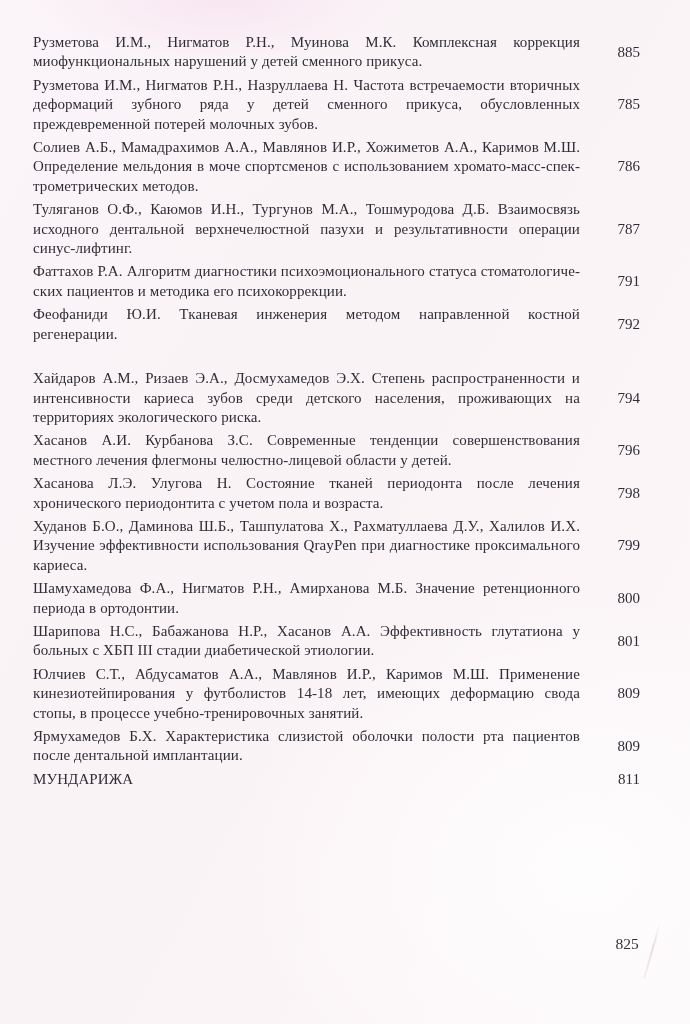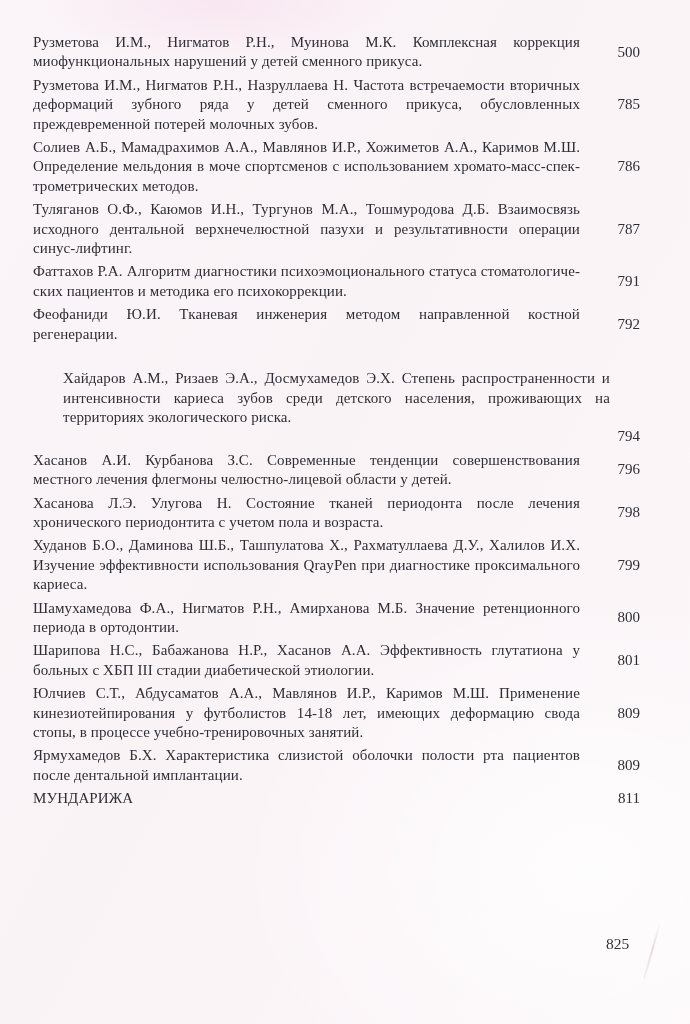--- a/index.html
+++ b/index.html
@@ -44,28 +44,27 @@
   .entry-page {
     margin-left: auto;
     min-width: 42px;
     text-align: right;
     font-size: 15px;
     line-height: 19.4px;
     white-space: nowrap;
   }
   .gap-before {
     margin-top: 25px;
-    flex-direction: column;
   }
   .footer-page {
     position: absolute;
     top: 934px;
     left: 606px;
     width: 42px;
-    text-align: left;
+    text-align: center;
     font-size: 15.5px;
     line-height: 20px;
     color: #33333c;
   }
   .crease {
     position: absolute;
     left: 651px;
     top: 922px;
     width: 2px;
     height: 58px;
@@ -75,21 +74,21 @@
   }
 </style>
 </head>
 <body>
 
 <div class="page">
   <div class="toc">
 
     <div class="entry">
       <p class="entry-text">Рузметова И.М., Нигматов Р.Н., Муинова М.К. Комплексная коррекция миофункцио­нальных нарушений у детей сменного прикуса.</p>
-      <span class="entry-page">500</span>
+      <span class="entry-page">885</span>
     </div>
 
     <div class="entry">
       <p class="entry-text">Рузметова И.М., Нигматов Р.Н., Назруллаева Н. Частота встречаемости вторичных де­формаций зубного ряда у детей сменного прикуса, обусловленных преждевременной потерей молочных зубов.</p>
       <span class="entry-page">785</span>
     </div>
 
     <div class="entry">
       <p class="entry-text">Солиев А.Б., Мамадрахимов А.А., Мавлянов И.Р., Хожиметов А.А., Каримов М.Ш. Определение мельдония в моче спортсменов с использованием хромато-масс-спек­трометрических методов.</p>
       <span class="entry-page">786</span>

